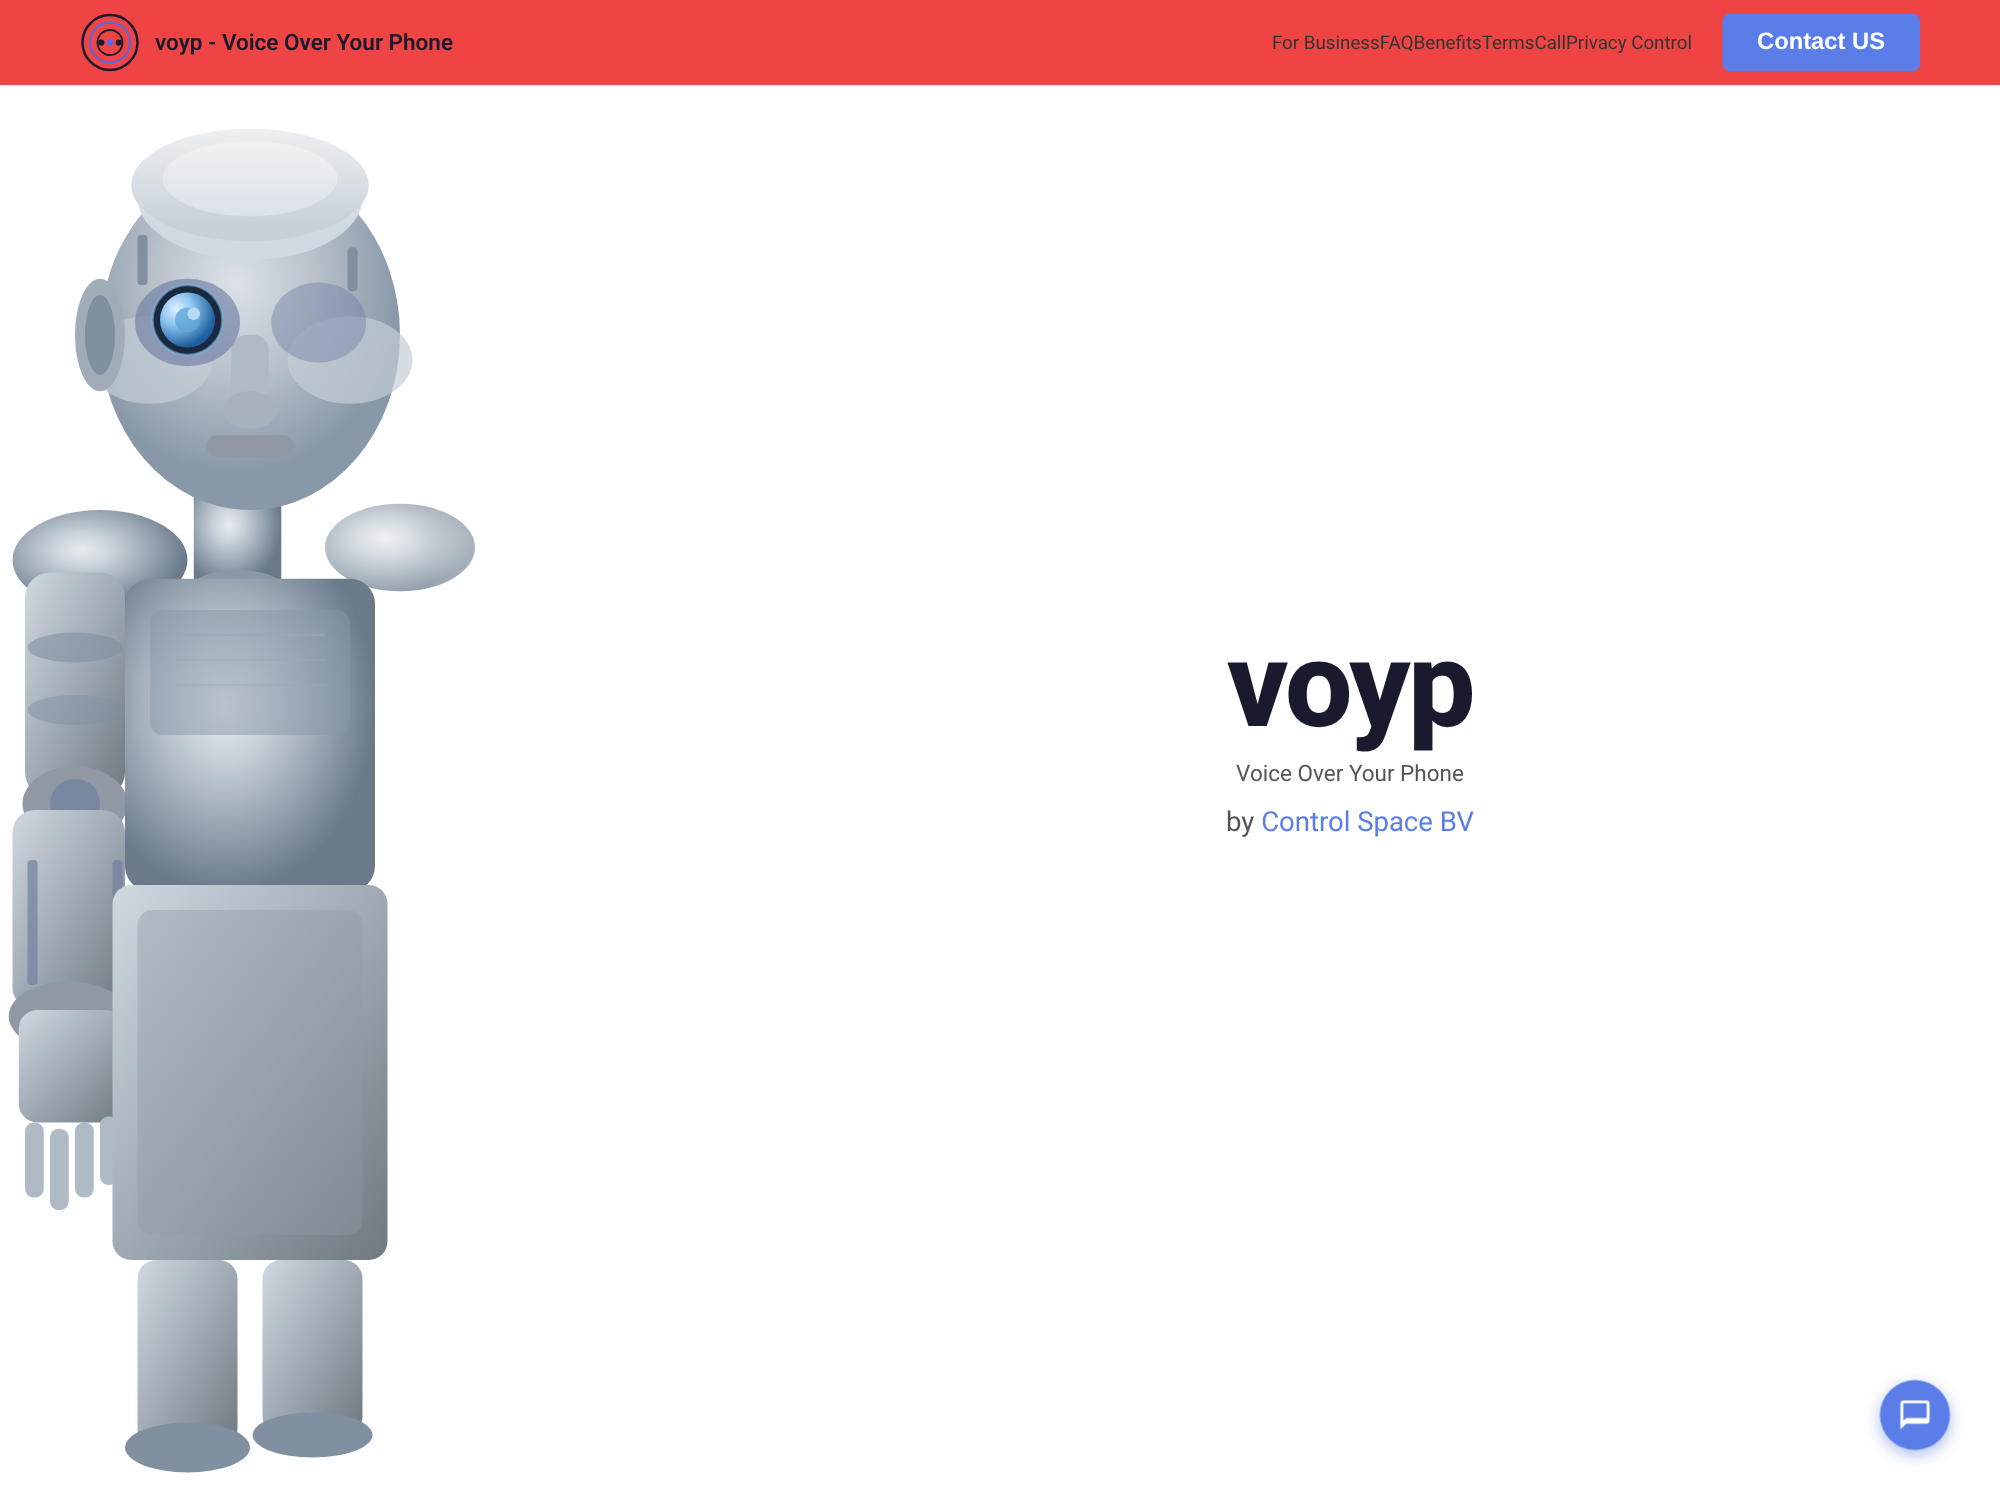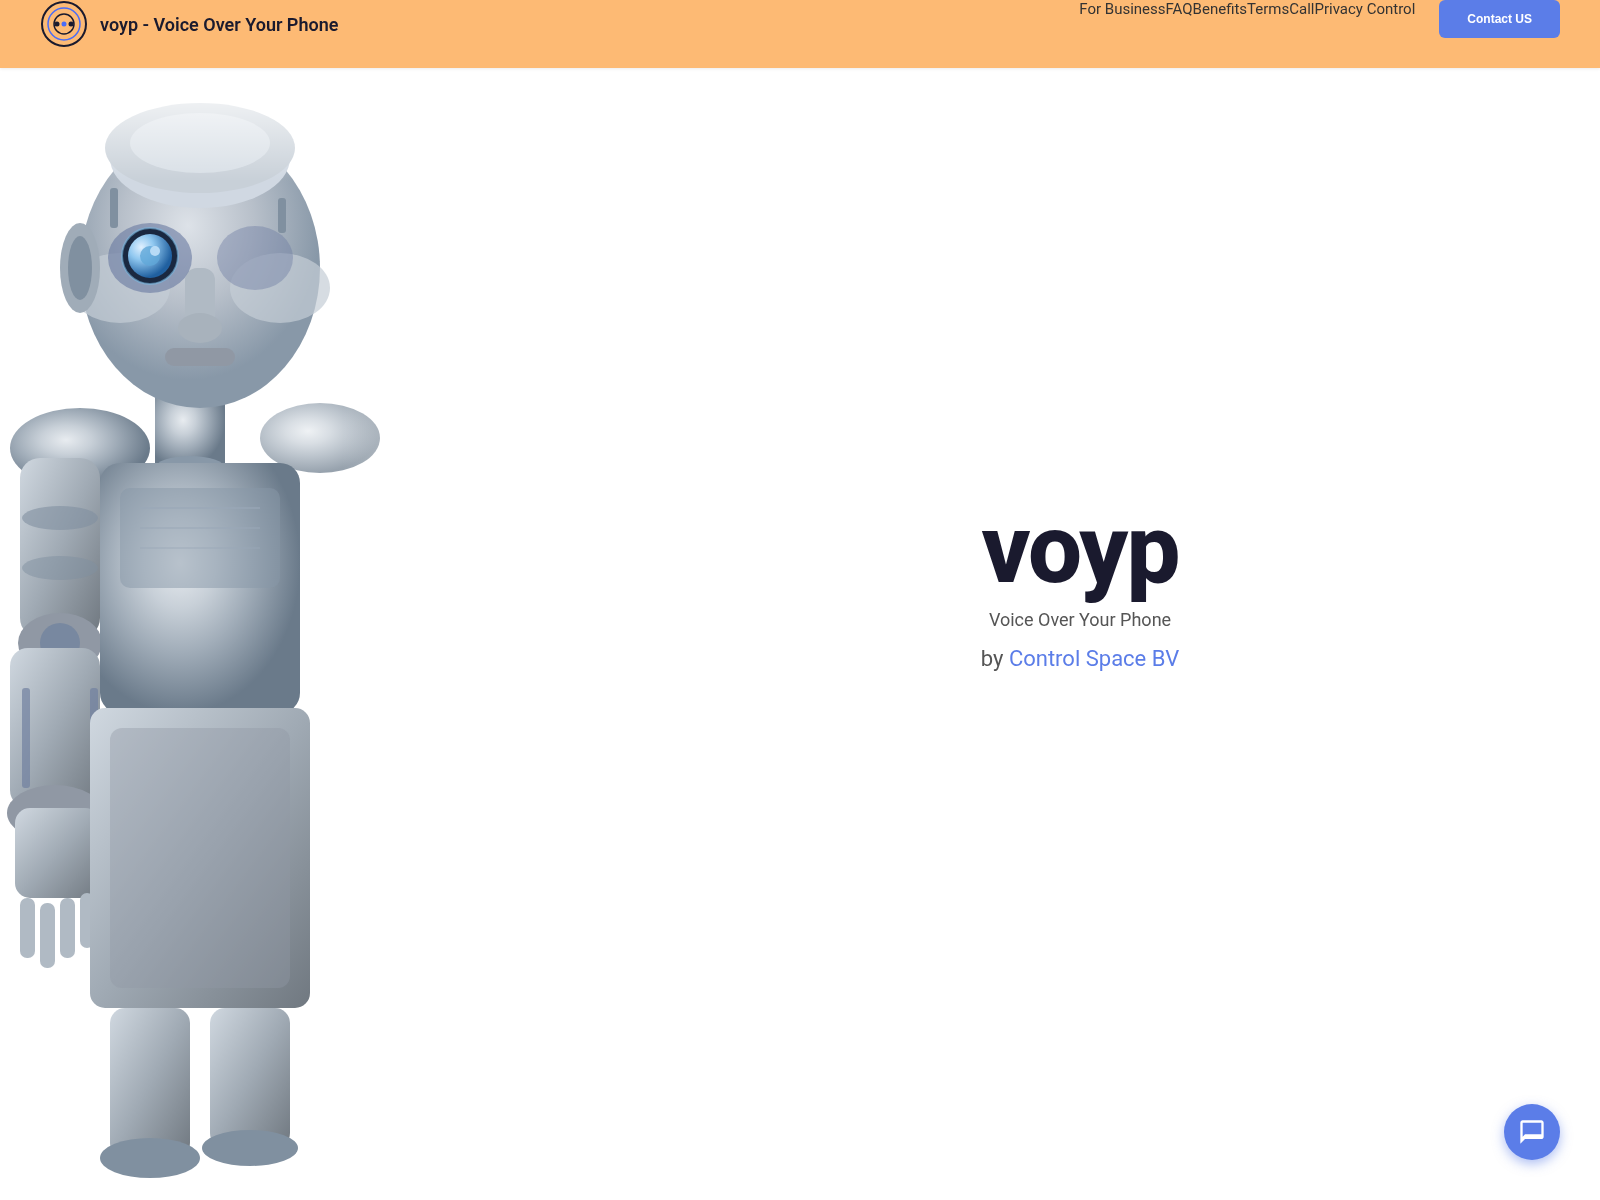--- a/index.html
+++ b/index.html
@@ -16,24 +16,24 @@
       background: #ffffff;
     }
 
     
     .navbar {
       position: fixed;
       top: 0;
       left: 0;
       right: 0;
       height: 68px;
-      background: #fdba74;
-      display: flex;
-      align-items: flex-start;
-      padding: 0 40px;
+      background: #ef4444;
+      display: flex;
+      align-items: center;
+      padding: 0 64px;
       z-index: 100;
       box-shadow: 0 1px 3px rgba(0,0,0,0.08);
     }
 
     .logo-area {
       display: flex;
       align-items: center;
       gap: 12px;
       text-decoration: none;
     }
@@ -63,21 +63,21 @@
       text-decoration: none;
       cursor: pointer;
     }
 
     .contact-btn {
       background: #5b7de8;
       color: #ffffff;
       border: none;
       padding: 12px 28px;
       border-radius: 6px;
-      font-size: 12px;
+      font-size: 19px;
       font-weight: 600;
       cursor: pointer;
       white-space: nowrap;
     }
 
     
     .hero {
       position: relative;
       width: 1600px;
       height: 1200px;

